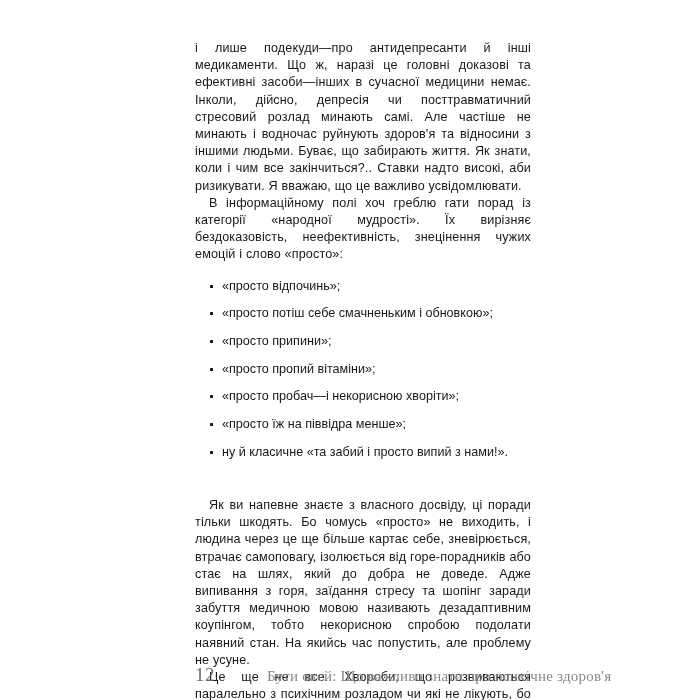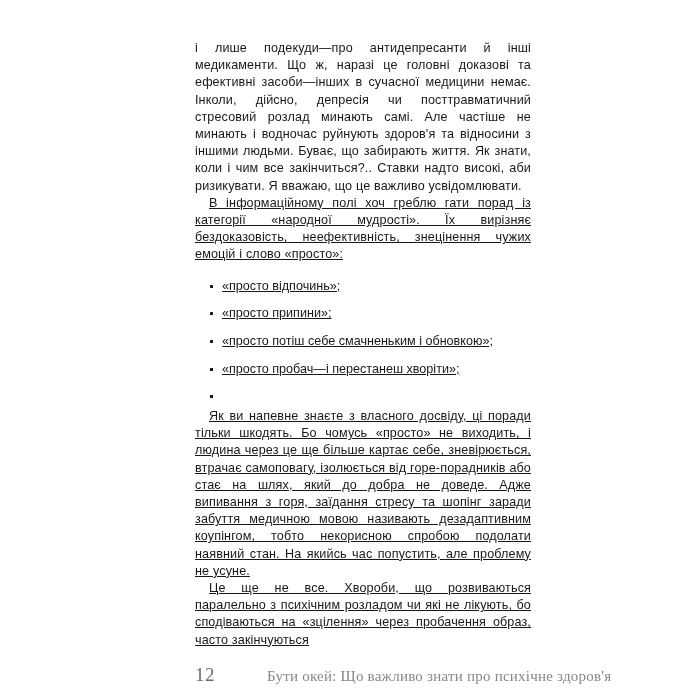--- a/index.html
+++ b/index.html
@@ -38,32 +38,30 @@
     line-height: 17.2px;
     text-align: justify;
     text-justify: inter-word;
     letter-spacing: 0.01em;
     color: #17181a;
     word-spacing: 0.01em;
   }
 
   p.body-par.indent {
     text-indent: 14px;
-    text-decoration: underline;
   }
 
   p.body-par + p.body-par {
     margin-top: 0;
   }
 
   ul.tips-list {
-    margin: 14px 0 20px 0;
+    margin: 14px 0 26px 0;
     padding: 0;
     list-style: none;
-    text-decoration: underline;
   }
 
   ul.tips-list li {
     position: relative;
     font-size: 12.6px;
     line-height: 17.2px;
     padding-left: 27px;
     margin-bottom: 10.5px;
     color: #17181a;
     text-align: left;
@@ -129,38 +127,41 @@
 
     <p class="body-par indent">В інформаційному полі хоч греблю гати порад із категорії «народної мудрості». Їх вирізняє бездоказовість, неефективність, знецінення чужих емоцій і слово «просто»:</p>
 
     <ul class="tips-list">
       <li>
         <span class="bullet-mark"></span>
         <span>«просто відпочинь»;</span>
       </li>
       <li>
         <span class="bullet-mark"></span>
+        <span>«просто потіш себе смачненьким і обновкою»;</span>
+      </li>
+      <li>
+        <span class="bullet-mark"></span>
         <span>«просто припини»;</span>
       </li>
       <li>
         <span class="bullet-mark"></span>
-        <span>«просто потіш себе смачненьким і обновкою»;</span>
+        <span>«просто пропий вітаміни»;</span>
       </li>
       <li>
         <span class="bullet-mark"></span>
+        <span>«просто пробач—і некорисною хворіти»;</span>
       </li>
       <li>
         <span class="bullet-mark"></span>
-        <span>«просто пробач—і перестанеш хворіти»;</span>
+        <span>«просто їж на піввідра менше»;</span>
       </li>
       <li>
         <span class="bullet-mark"></span>
-      </li>
-      <li>
-        <span class="bullet-mark"></span>
+        <span>ну й класичне «та забий і просто випий з нами!».</span>
       </li>
     </ul>
 
     <div class="list-gap-after"></div>
 
     <p class="body-par indent">Як ви напевне знаєте з власного досвіду, ці поради тільки шкодять. Бо чомусь «просто» не виходить, і людина через це ще більше картає себе, зневірюється, втрачає самоповагу, ізолюється від горе-порадників або стає на шлях, який до добра не доведе. Адже випивання з горя, заїдання стресу та шопінг заради забуття медичною мовою називають дезадаптивним коупінгом, тобто некорисною спробою подолати наявний стан. На якийсь час попустить, але проблему не усуне.</p>
 
     <p class="body-par indent">Це ще не все. Хвороби, що розвиваються паралельно з психічним розладом чи які не лікують, бо сподіваються на «зцілення» через пробачення образ, часто закінчуються</p>
 
   </div>

